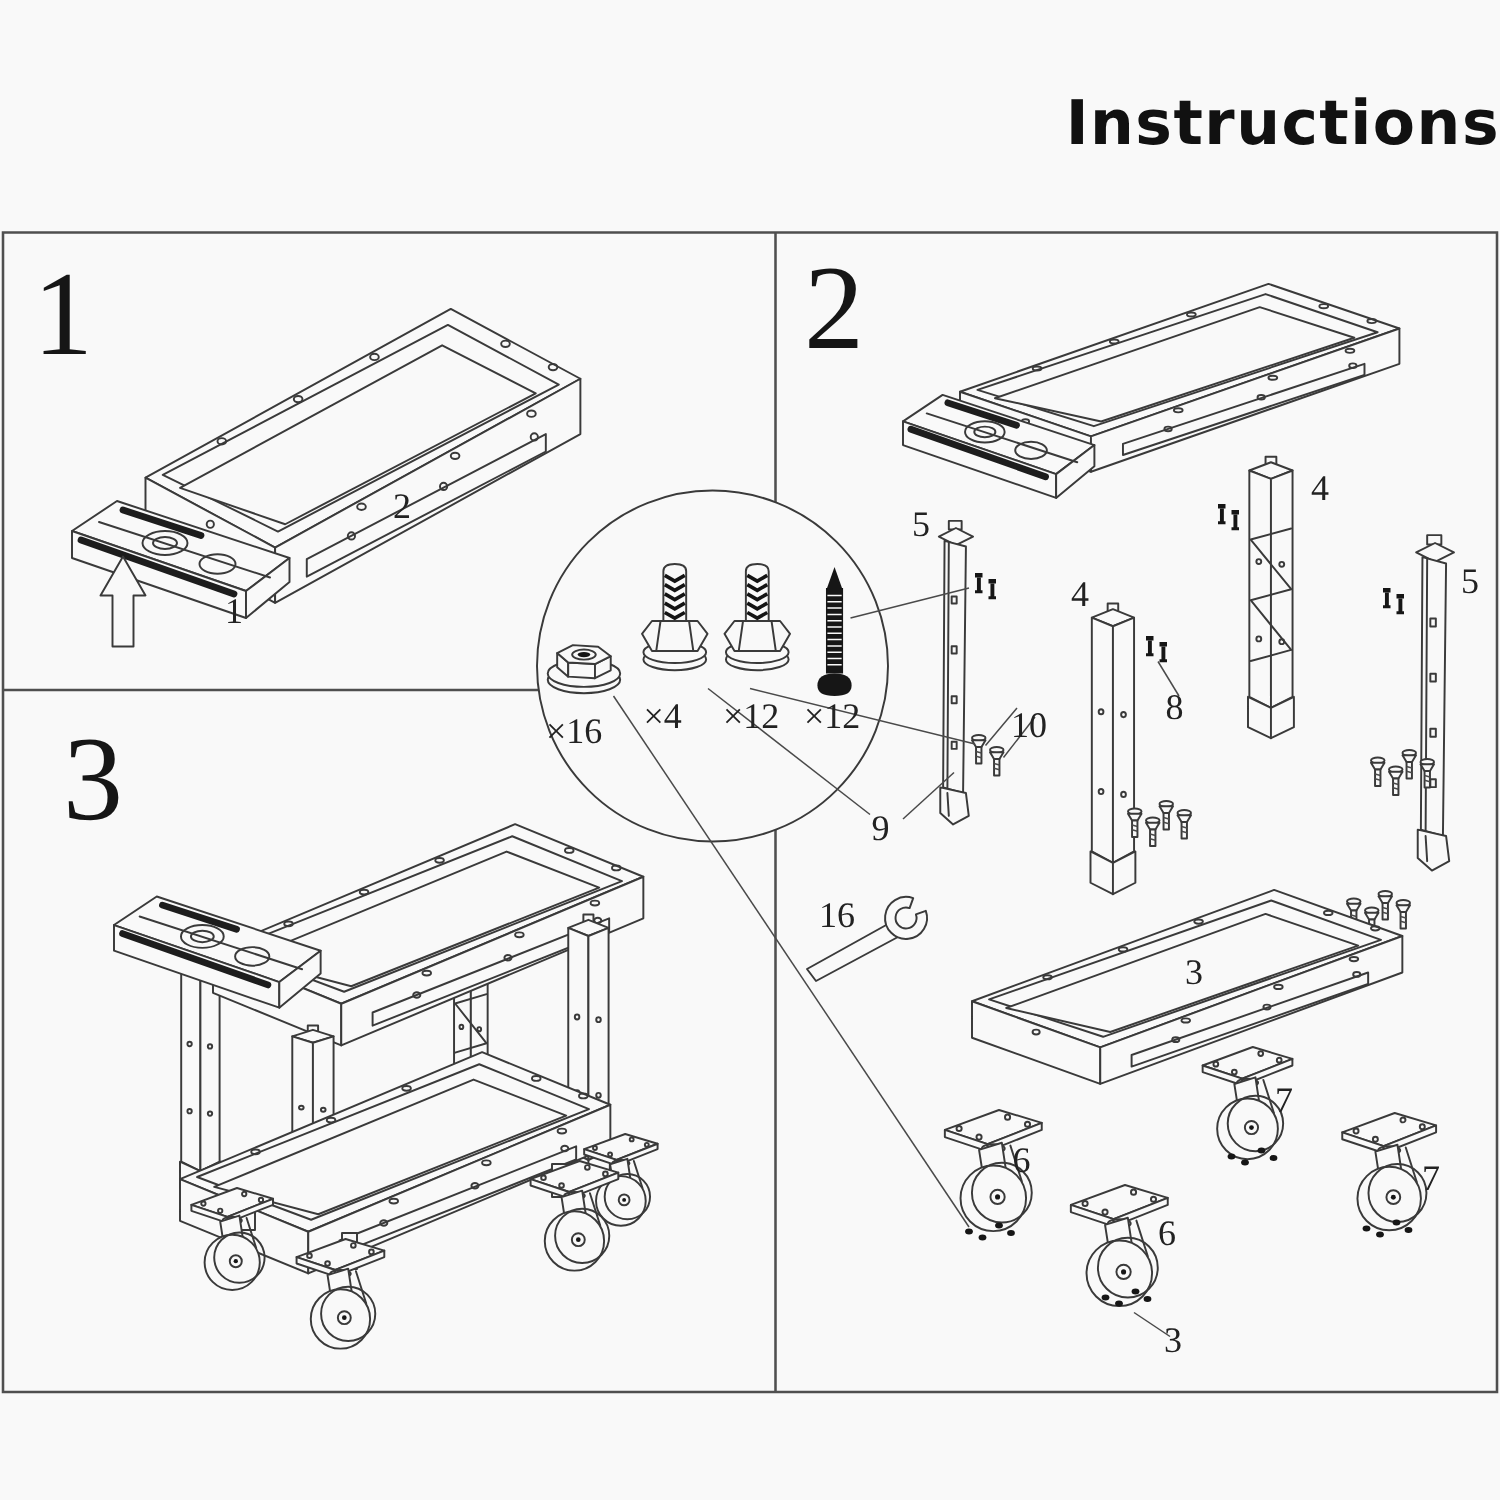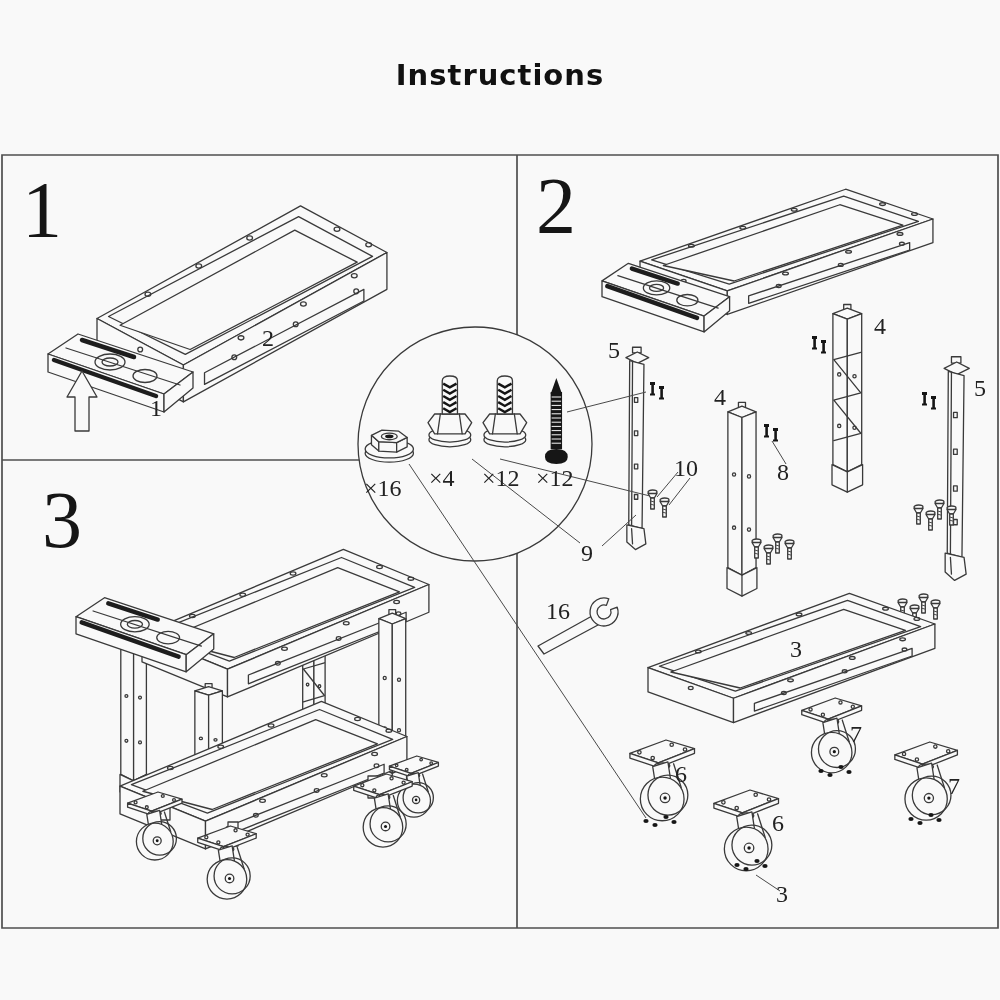--- a/index.html
+++ b/index.html
@@ -8,22 +8,22 @@
   #art{position:absolute;left:0;top:0;}
   #art *{vector-effect:non-scaling-stroke;}
   .ln{fill:none;stroke:#3a3a3a;stroke-width:1.3;stroke-linejoin:round;stroke-linecap:round;}
   .wh{fill:#f9f9f9;stroke:#3a3a3a;stroke-width:1.3;stroke-linejoin:round;}
   .blk{fill:#161616;stroke:none;}
   .thn{fill:none;stroke:#4a4a4a;stroke-width:1;}
   .bdr{fill:none;stroke:#4f4f4f;stroke-width:1.7;}
   .wt{stroke:#f9f9f9;stroke-width:1;fill:none;}
   .chev{fill:none;stroke:#141414;stroke-width:2.4;}
   .grip{stroke:#1d1d1d;stroke-width:4.5;fill:none;stroke-linecap:round;}
-  .ttl{position:absolute;left:0;right:0;top:58px;margin:0;text-align:center;
-       font-family:"DejaVu Sans", sans-serif;font-weight:700;font-size:29px;
+  .ttl{position:absolute;left:0;right:0;top:58px;margin:0;text-align:right;
+       font-family:"DejaVu Sans", sans-serif;font-weight:700;font-size:41px;
        letter-spacing:1px;color:#111;}
   .lbl{position:absolute;font-size:24px;line-height:1;color:#222;}
   .big{font-size:80px;color:#161616;}
 </style>
 </head>
 <body>
 
 <h1 class="ttl">Instructions</h1>
 
 <svg id="art" width="1000" height="1000" viewBox="0 0 1000 1000">
@@ -288,21 +288,21 @@
 
 <span class="lbl" style="left:262px;top:326px">2</span>
 <span class="lbl" style="left:150px;top:396px">1</span>
 
 <span class="lbl" style="left:364px;top:476px">×16</span>
 <span class="lbl" style="left:429px;top:466px">×4</span>
 <span class="lbl" style="left:482px;top:466px">×12</span>
 <span class="lbl" style="left:536px;top:466px">×12</span>
 
 <span class="lbl" style="left:608px;top:338px">5</span>
-<span class="lbl" style="left:674px;top:456px">10</span>
+<span class="lbl" style="left:674px;top:472px">10</span>
 <span class="lbl" style="left:581px;top:541px">9</span>
 <span class="lbl" style="left:714px;top:385px">4</span>
 <span class="lbl" style="left:777px;top:460px">8</span>
 <span class="lbl" style="left:874px;top:314px">4</span>
 <span class="lbl" style="left:974px;top:376px">5</span>
 <span class="lbl" style="left:546px;top:599px">16</span>
 <span class="lbl" style="left:790px;top:637px">3</span>
 <span class="lbl" style="left:675px;top:762px">6</span>
 <span class="lbl" style="left:850px;top:722px">7</span>
 <span class="lbl" style="left:772px;top:811px">6</span>

